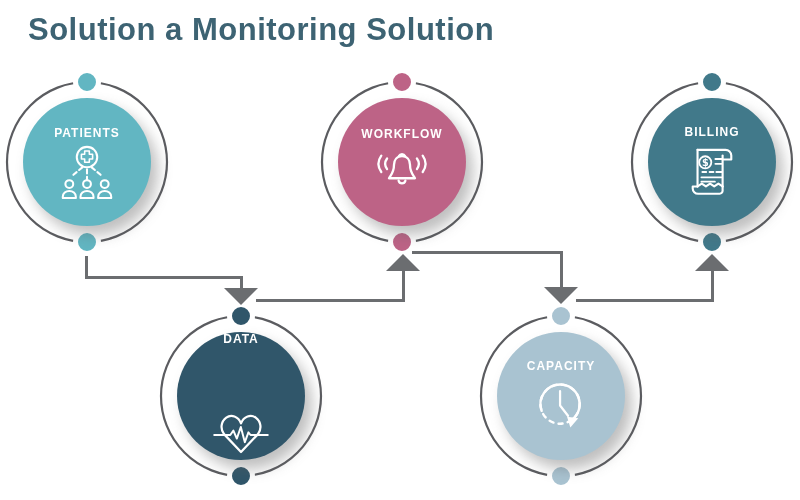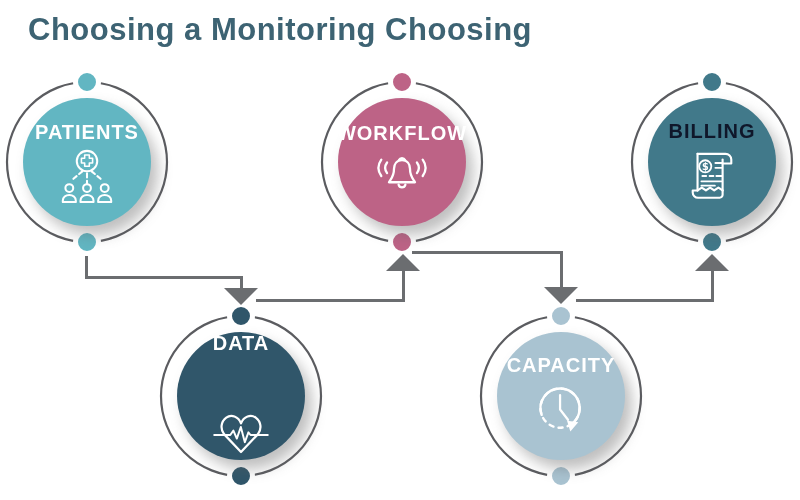--- a/index.html
+++ b/index.html
@@ -18,42 +18,42 @@
     border:5px solid #ffffff;background:#888;
   }
   .dot-top{left:68px;top:-12px;}
   .dot-bottom{left:68px;top:148px;}
   .bubble{
     position:absolute;left:18px;top:18px;width:128px;height:128px;border-radius:50%;
     display:flex;flex-direction:column;align-items:center;justify-content:center;
     box-shadow:7px 9px 14px rgba(95,95,95,.40);
   }
   .node-label{
-    color:#ffffff;font-weight:bold;font-size:20px;letter-spacing:1px;
+    color:#ffffff;font-weight:bold;font-size:12px;letter-spacing:1px;
     margin-bottom:5px;white-space:nowrap;
   }
   .icon{display:block;}
   .seg{position:absolute;background:#6b6d70;}
   .arrow-down{
     position:absolute;width:0;height:0;
     border-left:17px solid transparent;border-right:17px solid transparent;
     border-top:17px solid #6b6d70;
   }
   .arrow-up{
     position:absolute;width:0;height:0;
     border-left:17px solid transparent;border-right:17px solid transparent;
     border-bottom:17px solid #6b6d70;
   }
 </style>
 </head>
 <body>
 
 <div class="canvas">
 
-  <h1 class="title" style="color: rgb(61, 99, 115);">Choosing a Monitoring Choosing</h1>
+  <h1 class="title" style="color: rgb(61, 99, 115);">Solution a Monitoring Solution</h1>
 
   <div class="node" style="left:5px;top:80px">
     <svg class="ring" viewBox="0 0 164 164">
       <circle cx="82" cy="82" r="80" fill="none" stroke="#5b5c60" stroke-width="2.2"></circle>
     </svg>
     <span class="dot dot-top" style="background: rgb(98, 182, 194);"></span>
     <span class="dot dot-bottom" style="background: rgb(98, 182, 194);"></span>
     <div class="bubble" style="background: rgb(98, 182, 194);">
       <div class="node-label" style="color: rgb(255, 255, 255);">PATIENTS</div>
       <svg class="icon" width="60" height="54" viewBox="0 0 64 58" fill="none" stroke="#ffffff" stroke-width="2.2" stroke-linecap="round" stroke-linejoin="round">
@@ -92,21 +92,21 @@
     </div>
   </div>
 
   <div class="node" style="left:630px;top:80px">
     <svg class="ring" viewBox="0 0 164 164">
       <circle cx="82" cy="82" r="80" fill="none" stroke="#5b5c60" stroke-width="2.2"></circle>
     </svg>
     <span class="dot dot-top" style="background: rgb(65, 121, 138);"></span>
     <span class="dot dot-bottom" style="background: rgb(65, 121, 138);"></span>
     <div class="bubble" style="background: rgb(65, 121, 138);">
-      <div class="node-label" style="color: #0f172a;">BILLING</div>
+      <div class="node-label" style="color: #ffffff;">BILLING</div>
       <svg class="icon" width="54" height="56" viewBox="0 0 56 58" fill="none" stroke="#ffffff" stroke-width="2.2" stroke-linecap="round" stroke-linejoin="round">
         <path d="M13 6 H42 a6 6 0 0 1 6 6 v4 H39"></path>
         <path d="M39 12 V44"></path>
         <path d="M13 6 V44"></path>
         <path d="M13 44 l4.4 -3 4.3 3 4.3 -3 4.3 3 4.3 -3 4.4 3"></path>
         <path d="M39 44 v4.5 a3 3 0 0 1 -3 3 H13.5 a5.5 5.5 0 0 1 -5.5 -5.5 V44 h5"></path>
         <circle cx="21" cy="19" r="6.3" stroke-width="1.9"></circle>
         <text x="21" y="22.6" fill="#ffffff" stroke="none" font-size="10" font-weight="bold" text-anchor="middle" font-family="'DejaVu Sans', sans-serif">$</text>
         <path d="M31.5 15.5 h7" stroke-width="1.9"></path>
         <path d="M31.5 20.5 h7" stroke-width="1.9"></path>

